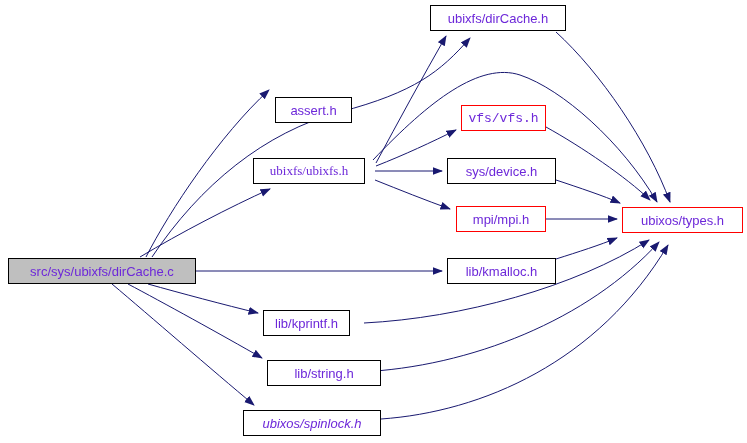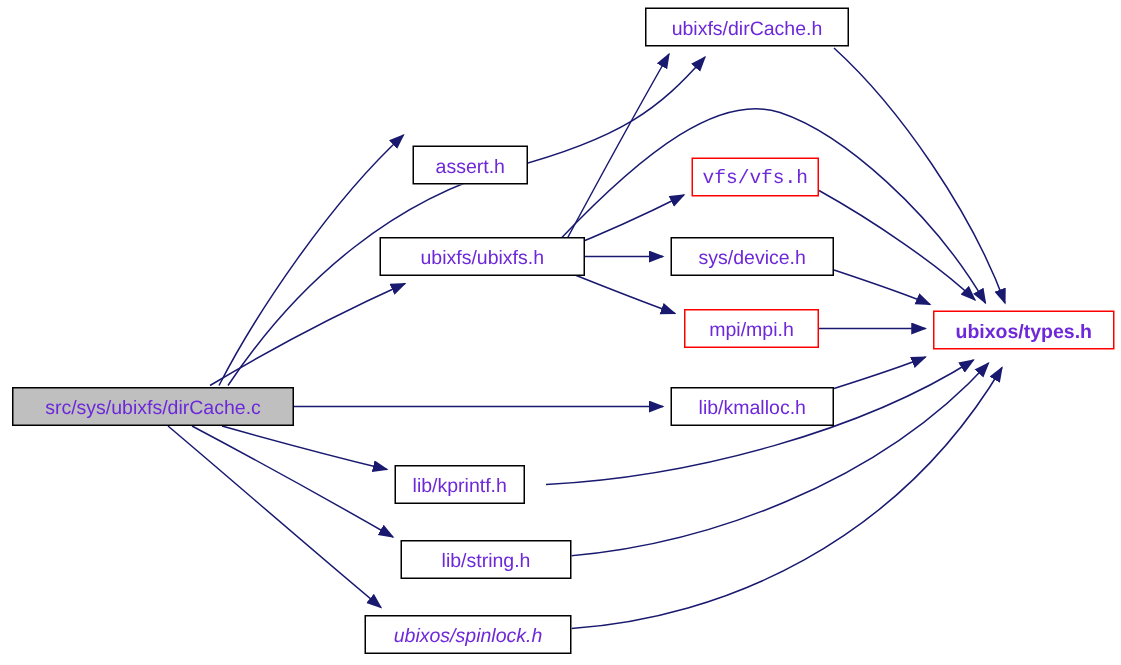--- a/index.html
+++ b/index.html
@@ -79,33 +79,33 @@
   <div id="node-layer">
       <div class="node root" style="left: 8px; top: 258px; width: 188px; height: 26px; background: rgb(191, 191, 191); border-color: rgb(0, 0, 0);">
         <span>src/sys/ubixfs/dirCache.c</span>
       </div>
       <div class="node" style="left: 275px; top: 57px; width: 77px; height: 26px; background: rgb(255, 255, 255); border-color: rgb(0, 0, 0); margin-top: 40px;">
         <span>assert.h</span>
       </div>
       <div class="node" style="left: 430px; top: 5px; width: 136px; height: 26px; background: rgb(255, 255, 255); border-color: rgb(0, 0, 0);">
         <span>ubixfs/dirCache.h</span>
       </div>
-      <div class="node" style="left: 253px; top: 158px; width: 137px; height: 26px; background: rgb(255, 255, 255); border-color: rgb(0, 0, 0);">
+      <div class="node" style="left: 253px; top: 158px; width: 112px; height: 26px; background: rgb(255, 255, 255); border-color: rgb(0, 0, 0); font-family: Liberation Serif, serif;">
         <span>ubixfs/ubixfs.h</span>
       </div>
       <div class="node" style="left: 461px; top: 105px; width: 85px; height: 26px; background: rgb(255, 255, 255); border-color: rgb(255, 0, 0); font-family: Liberation Mono, monospace;">
         <span>vfs/vfs.h</span>
       </div>
       <div class="node" style="left: 447px; top: 158px; width: 109px; height: 26px; background: rgb(255, 255, 255); border-color: rgb(0, 0, 0);">
         <span>sys/device.h</span>
       </div>
       <div class="node" style="left: 456px; top: 206px; width: 90px; height: 26px; background: rgb(255, 255, 255); border-color: rgb(255, 0, 0);">
         <span>mpi/mpi.h</span>
       </div>
-      <div class="node" style="left: 622px; top: 207px; width: 121px; height: 26px; background: rgb(255, 255, 255); border-color: rgb(255, 0, 0); font-weight: bold;">
+      <div class="node" style="left: 622px; top: 207px; width: 121px; height: 26px; background: rgb(255, 255, 255); border-color: rgb(255, 0, 0);">
         <span>ubixos/types.h</span>
       </div>
       <div class="node" style="left: 447px; top: 258px; width: 109px; height: 26px; background: rgb(255, 255, 255); border-color: rgb(0, 0, 0);">
         <span>lib/kmalloc.h</span>
       </div>
       <div class="node" style="left: 263px; top: 310px; width: 87px; height: 26px; background: rgb(255, 255, 255); border-color: rgb(0, 0, 0);">
         <span>lib/kprintf.h</span>
       </div>
       <div class="node" style="left: 267px; top: 360px; width: 114px; height: 26px; background: rgb(255, 255, 255); border-color: rgb(0, 0, 0);">
         <span>lib/string.h</span>

